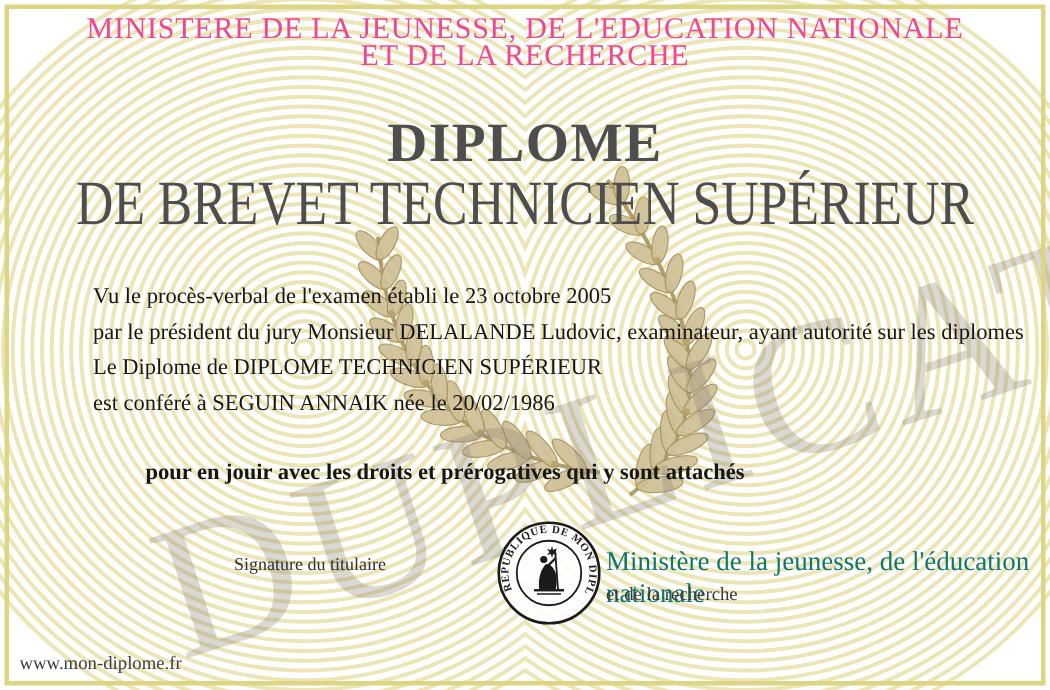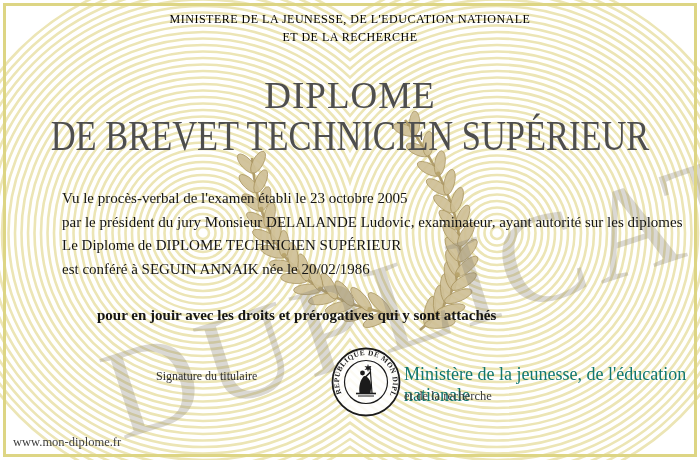--- a/index.html
+++ b/index.html
@@ -10,22 +10,22 @@
   .bg-svg{position:absolute;left:0;top:0;z-index:1;}
   .watermark{
     position:absolute;left:128px;top:332px;z-index:2;
     font-size:128px;font-weight:normal;letter-spacing:7px;
     white-space:nowrap;opacity:0.32;transform:rotate(-18deg);
     transform-origin:0 100%;line-height:1;
     font-family:"Liberation Serif", serif;
   }
   .frame{position:absolute;inset:3px;border:3px solid #ddd584;z-index:3;pointer-events:none;}
   .txt{position:absolute;z-index:4;}
-  .header{top:10px;left:0;width:100%;text-align:center;font-size:12px;line-height:18px;color:#000000;letter-spacing:0.5px;}
-  .title1{top:74px;left:0;width:100%;text-align:center;font-size:37px;color:#4e4e4e;letter-spacing:1px;}
+  .header{top:10px;left:0;width:100%;text-align:center;font-size:20px;line-height:18px;color:#ec4899;letter-spacing:0.5px;}
+  .title1{top:74px;left:0;width:100%;text-align:center;font-size:37px;color:#4e4e4e;letter-spacing:1px;font-weight:bold;}
   .title2{top:112px;left:350px;transform:translateX(-50%) scaleX(0.82);font-size:42px;color:#4e4e4e;white-space:nowrap;}
   .body-text{top:187px;left:62px;font-size:15px;line-height:23.5px;color:#151515;}
   .rights{top:307px;left:97px;font-size:15px;color:#151515;font-weight:bold;}
   .sig{top:369px;left:156px;font-size:12px;color:#2e2e2e;}
   .min1{top:364px;left:404px;font-size:18px;color:#0f766e;}
   .min2{top:389px;left:404px;font-size:12.5px;color:#3a3a3a;}
   .website{top:435px;left:13px;font-size:12.5px;color:#3e3e3e;}
   .serial{top:432px;right:7px;font-size:13.5px;color:#141414;}
   .seal-svg{position:absolute;left:326px;top:342px;z-index:5;}
 </style>

